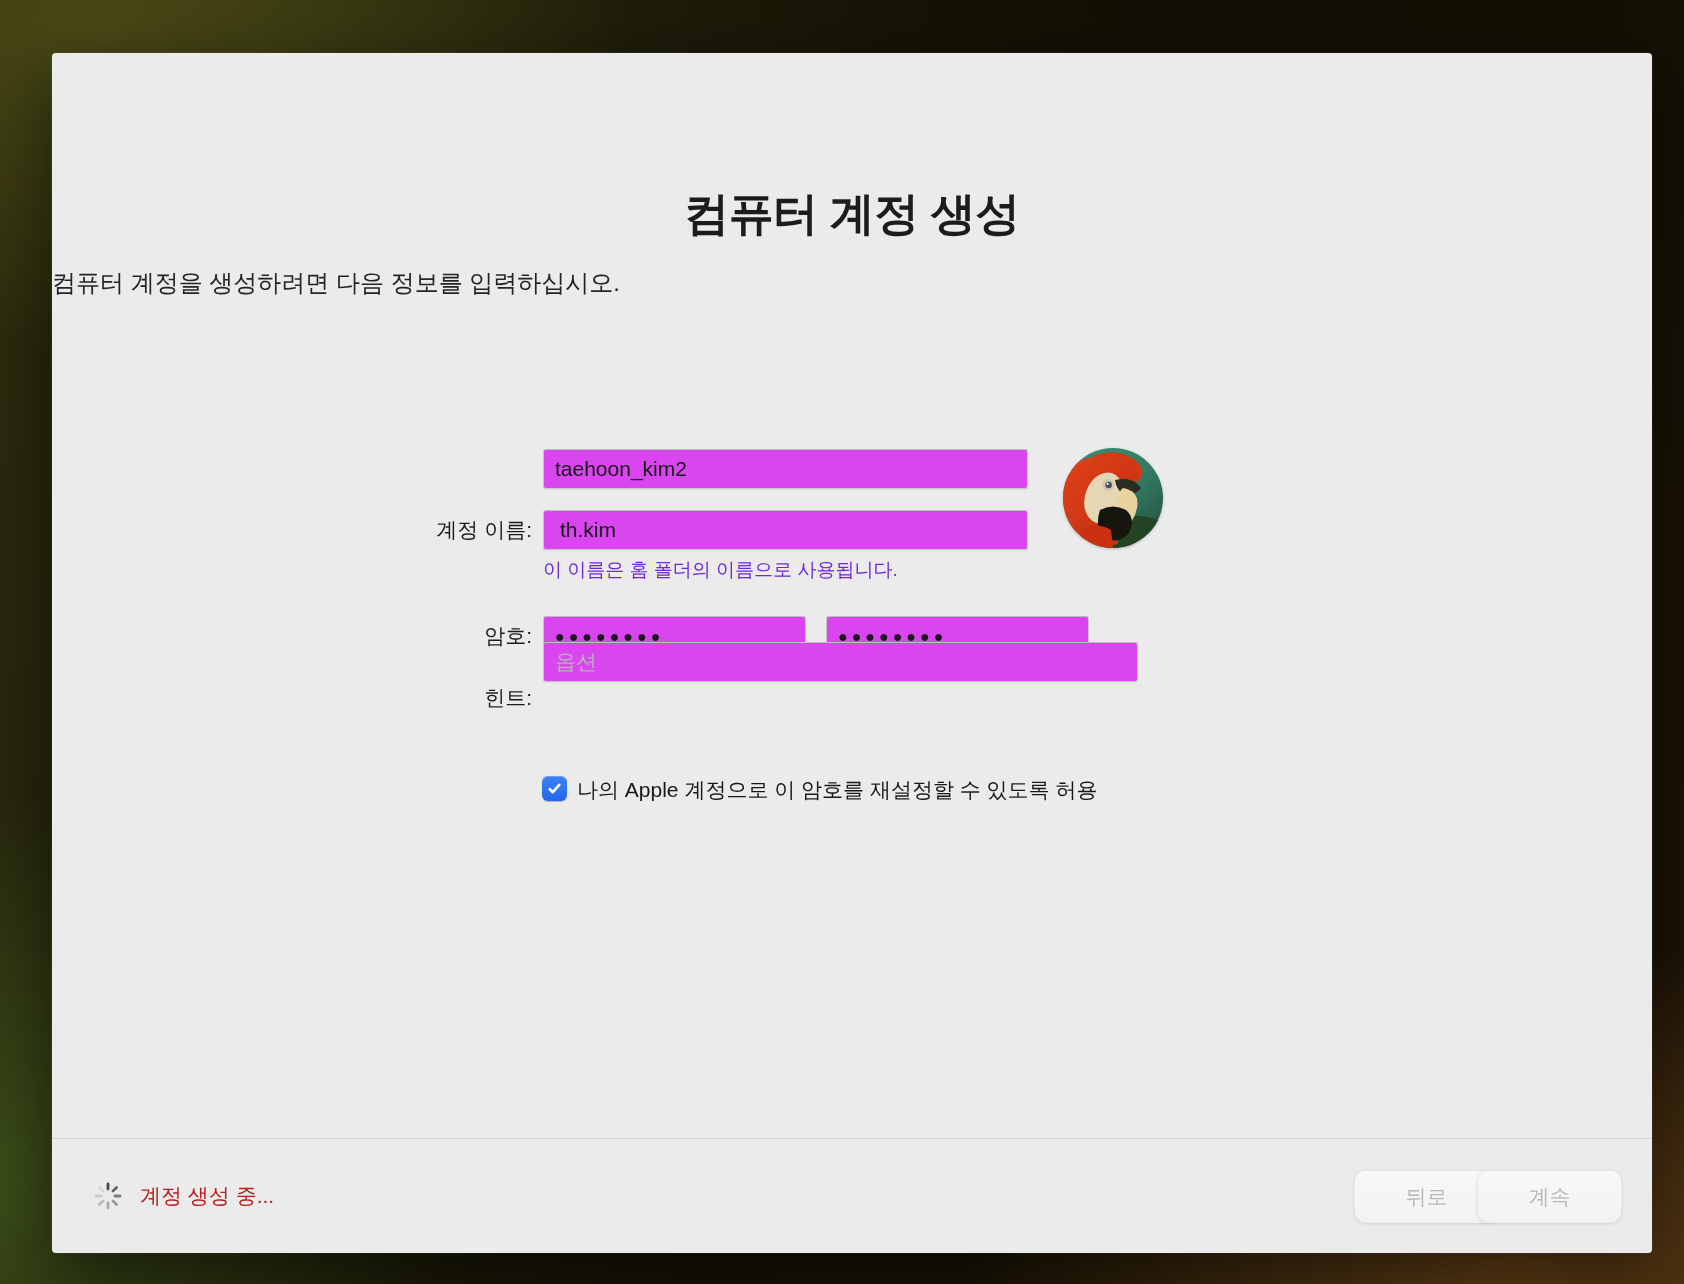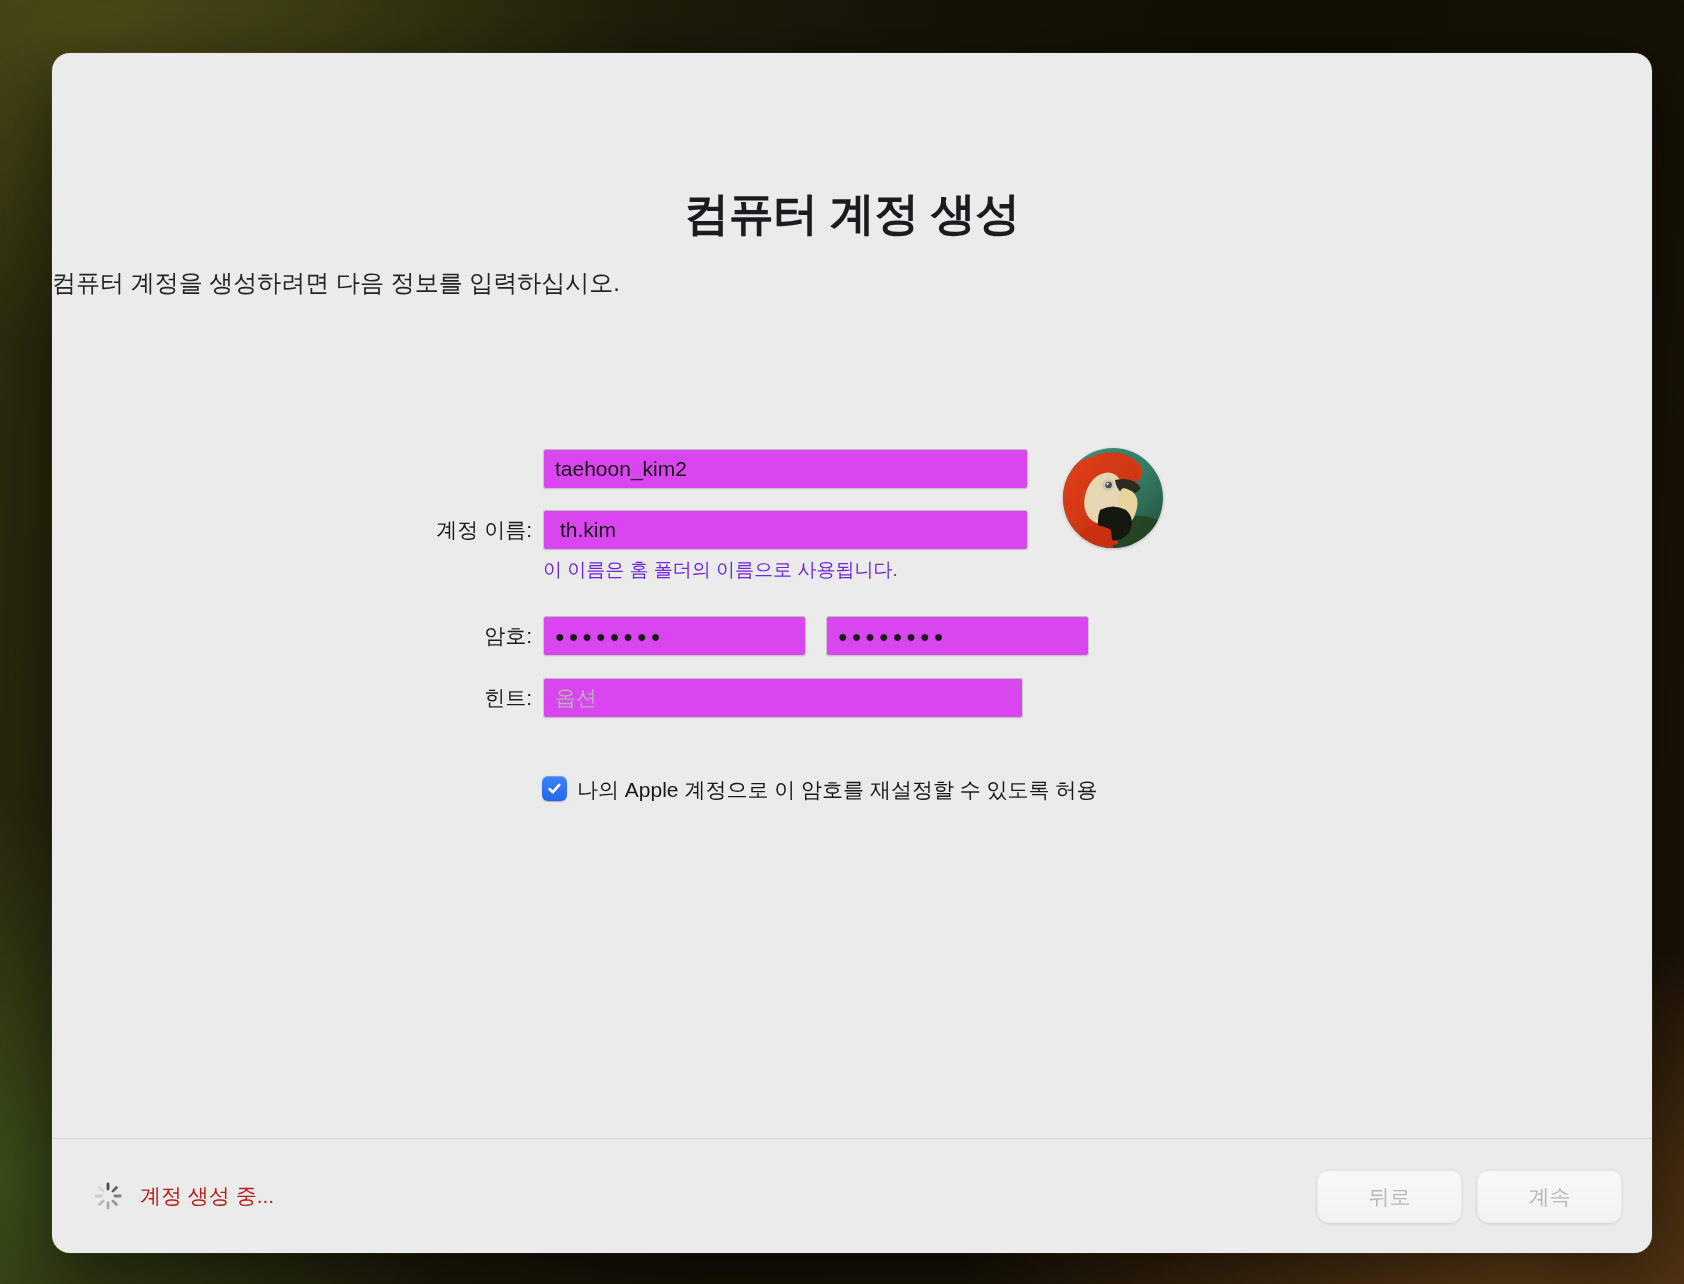--- a/index.html
+++ b/index.html
@@ -8,21 +8,21 @@
     font-family:"Liberation Sans","DejaVu Sans",sans-serif;
     background:
       radial-gradient(900px 520px at 90% 98%, rgba(128,82,28,.70), rgba(0,0,0,0) 62%),
       radial-gradient(760px 640px at 0% 92%, rgba(74,105,32,.60), rgba(0,0,0,0) 60%),
       radial-gradient(860px 520px at 6% 2%, rgba(88,88,26,.65), rgba(0,0,0,0) 62%),
       radial-gradient(1300px 760px at 72% 0%, rgba(18,14,4,.92), rgba(0,0,0,0) 72%),
       linear-gradient(118deg,#2e2d0e 0%,#25250d 28%,#161305 58%,#1d1307 100%);
   }
   .window {
     position:absolute; left:52px; top:53px; width:1600px; height:1200px;
-    background:#ebebeb; border-radius:18px;
+    background:#ebebeb; border-radius:4px;
     box-shadow:0 22px 70px rgba(0,0,0,.55), 0 0 0 1px rgba(255,255,255,.06);
   }
   .title {
     position:absolute; top:131px; left:0; right:0; text-align:center;
     font-size:45px; font-weight:700; color:#1c1c1e; letter-spacing:-.5px;
   }
   .subtitle {
     position:absolute; top:214px; left:0; right:0; text-align:left;
     font-size:24px; color:#242426;
   }
@@ -59,21 +59,21 @@
   .footer-status { position:absolute; left:40px; top:1126px; height:34px; display:flex; align-items:center; }
   .spinner { width:32px; height:32px; animation:spin .8s steps(8) infinite; }
   @keyframes spin { to { transform:rotate(360deg); } }
   .status-text { margin-left:16px; font-size:21px; color:#b91c1c;text-align:center; }
   .btn {
     position:absolute; top:1117px; height:53px; border-radius:12px; border:1px solid rgba(0,0,0,.045);
     background:linear-gradient(#f8f8f8,#f2f2f2);
     box-shadow:0 1px 3px rgba(0,0,0,.10), 0 0 0 .5px rgba(0,0,0,.03);
     font-family:inherit; font-size:21px; color:#b7b7b7; cursor:default;
   }
-  .btn.back { left:1265px; width:145px; }
+  .btn.back { left:1302px; width:145px; }
   .btn.continue { left:1425px; width:145px; }
 </style>
 </head>
 <body>
 
 <div class="window">
 
   <div class="title">컴퓨터 계정 생성</div>
   <div class="subtitle">컴퓨터 계정을 생성하려면 다음 정보를 입력하십시오.</div>
 
@@ -81,21 +81,21 @@
 
   <div class="field-label" style="top:457px;">계정 이름:</div>
   <input class="tf" style="left: 491px; top: 457px; width: 485px; padding-left: 16px;" type="text" value="th.kim">
   <div class="helper">이 이름은 홈 폴더의 이름으로 사용됩니다.</div>
 
   <div class="field-label" style="top:563px;">암호:</div>
   <input class="tf masked" style="left: 491px; top: 563px; width: 263px;" type="text" value="●●●●●●●●">
   <input class="tf masked" style="left: 774px; top: 563px; width: 263px;" type="text" value="●●●●●●●●">
 
   <div class="field-label" style="top:625px;">힌트:</div>
-  <input class="tf" style="left: 491px; top: 625px; width: 480px;" type="text" placeholder="옵션">
+  <input class="tf" style="left: 491px; top: 589px; width: 595px;" type="text" placeholder="옵션">
 
   <div class="checkbox-row">
     <div class="checkbox">
       <svg viewBox="0 0 14 14">
         <path d="M2.6 7.6 L5.5 10.4 L11.4 3.6" stroke="#ffffff" stroke-width="2.6" fill="none" stroke-linecap="round" stroke-linejoin="round"></path>
       </svg>
     </div>
     <div class="cb-label">나의 Apple 계정으로 이 암호를 재설정할 수 있도록 허용</div>
   </div>
 

